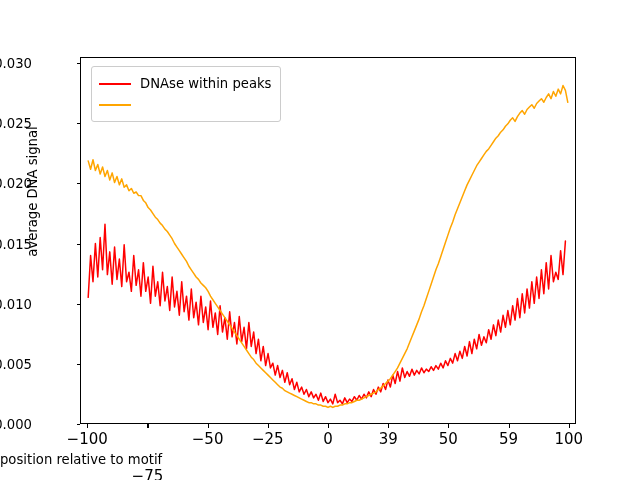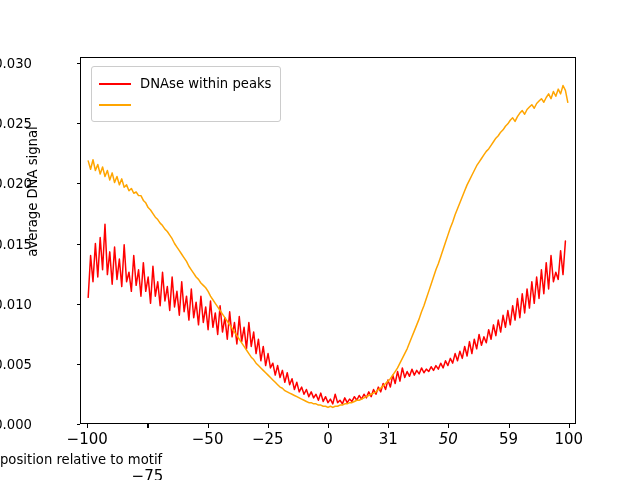--- a/index.html
+++ b/index.html
@@ -134,22 +134,22 @@
       </div>
     </div>
   </div>
 
   <div id="xtick-labels">
       <div class="xtick-label" style="left: 87.2233px;">−100</div>
       <div class="xtick-label" style="left: 147.417px; margin-top: 37px;">−75</div>
       <div class="xtick-label" style="left: 207.612px;">−50</div>
       <div class="xtick-label" style="left: 267.806px;">−25</div>
       <div class="xtick-label" style="left: 328px;">0</div>
-      <div class="xtick-label" style="left: 388.194px;">31</div>
-      <div class="xtick-label" style="left: 448.388px; font-style: italic;">50</div>
+      <div class="xtick-label" style="left: 388.194px;">39</div>
+      <div class="xtick-label" style="left: 448.388px;">50</div>
       <div class="xtick-label" style="left: 508.583px;">59</div>
       <div class="xtick-label" style="left: 568.777px;">100</div>
     </div>
   <div id="xtick-marks">
       <div class="xtick-mark" style="left: 87.2233px;"></div>
       <div class="xtick-mark" style="left: 147.417px;"></div>
       <div class="xtick-mark" style="left: 207.612px;"></div>
       <div class="xtick-mark" style="left: 267.806px;"></div>
       <div class="xtick-mark" style="left: 328px;"></div>
       <div class="xtick-mark" style="left: 388.194px;"></div>

